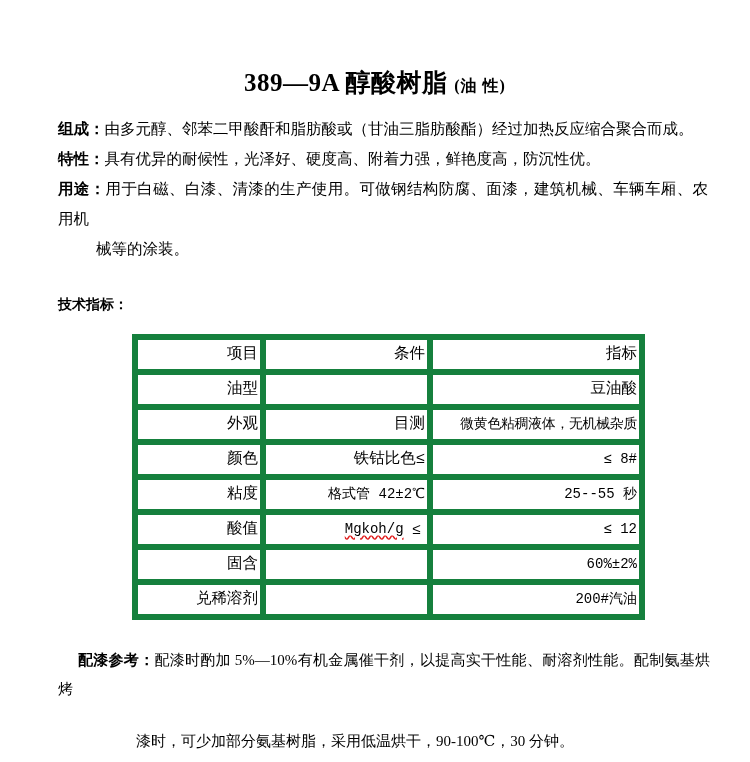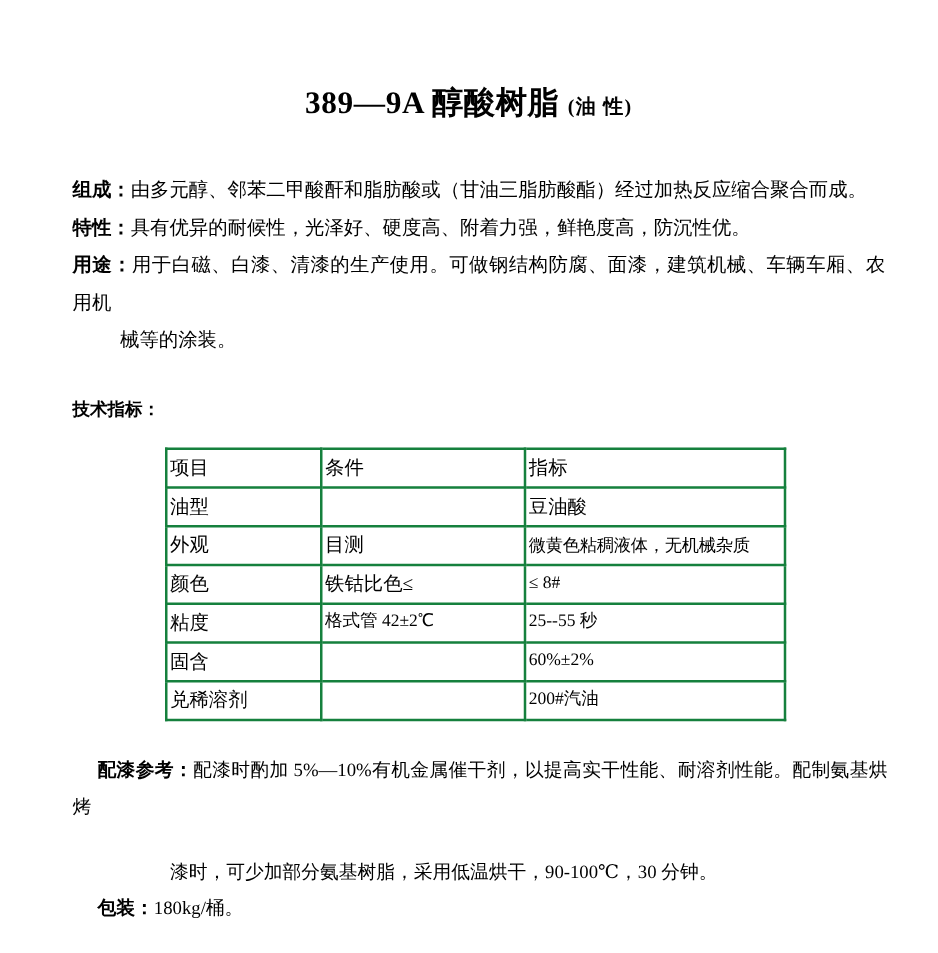--- a/index.html
+++ b/index.html
@@ -35,21 +35,21 @@
     white-space: nowrap;
   }
   .doc-title .sub {
     font-size: 16px;
     font-weight: bold;
     letter-spacing: 1px;
   }
 
   
   .body-block {
-    margin-top: 40px;
+    margin-top: 16px;
     padding-left: 58px;
     padding-right: 42px;
   }
   .para {
     font-size: 15.5px;
     line-height: 30px;
     text-align: justify;
     margin: 0;
     text-indent: 0;
   }
@@ -77,28 +77,28 @@
   .table-wrap {
     padding-top: 14px;
     padding-left: 132px;
   }
   table.spec {
     border-collapse: collapse;
     width: 477px;
     table-layout: fixed;
   }
   table.spec td {
-    border: 2px solid #15803d;
+    border: 6px solid #15803d;
     height: 29px;
-    text-align: left;
+    text-align: right;
     vertical-align: middle;
     font-size: 15px;
     line-height: 1.15;
     padding: 0 2px;
-    font-family: Liberation Serif, serif;
+    font-family: Liberation Mono, monospace;
   }
   table.spec td.c-item   { width: 118px; }
   table.spec td.c-cond   { width: 157px; }
   table.spec td.c-spec   { width: 202px; }
   table.spec td.cjk      { font-size: 15.5px; }
   table.spec td.small    { font-size: 14px; }
   table.spec td.tight    { font-size: 13.8px; letter-spacing: -0.2px; }
 
   .spell-err {
     text-decoration: underline;
@@ -184,20 +184,25 @@
           <td class="c-cond cjk">铁钴比色≤</td>
           <td class="c-spec small">≤ 8#</td>
         </tr>
 
         <tr>
           <td class="c-item cjk">粘度</td>
           <td class="c-cond small">格式管 42±2℃</td>
           <td class="c-spec small">25--55 秒</td>
         </tr>
 
+        <tr>
+          <td class="c-item cjk">酸值</td>
+          <td class="c-cond small"><span class="spell-err">Mgkoh/g</span> <span class="le-glyph">≤</span></td>
+          <td class="c-spec small">≤ 12</td>
+        </tr>
 
         <tr>
           <td class="c-item cjk">固含</td>
           <td class="c-cond cjk"></td>
           <td class="c-spec small">60%±2%</td>
         </tr>
 
         <tr>
           <td class="c-item cjk">兑稀溶剂</td>
           <td class="c-cond cjk"></td>

